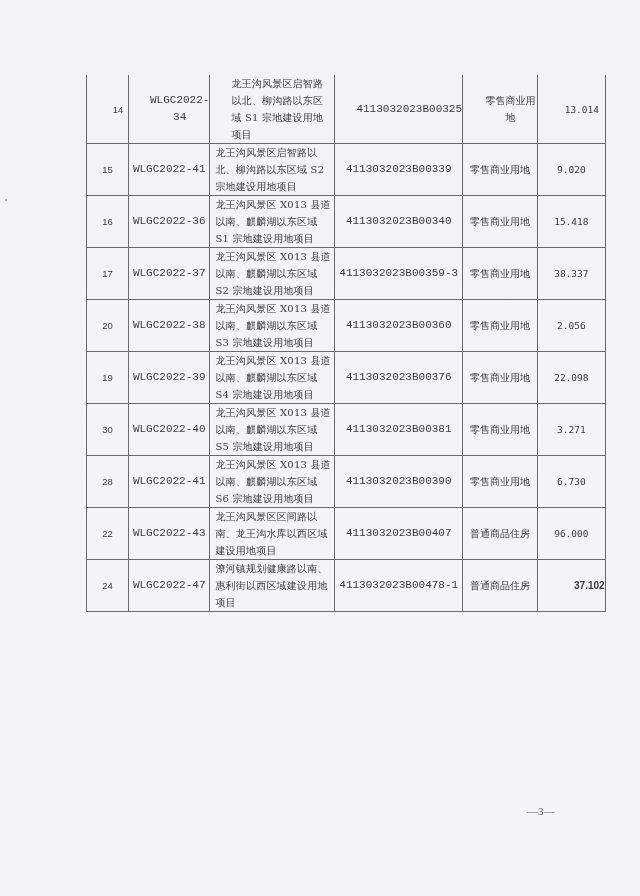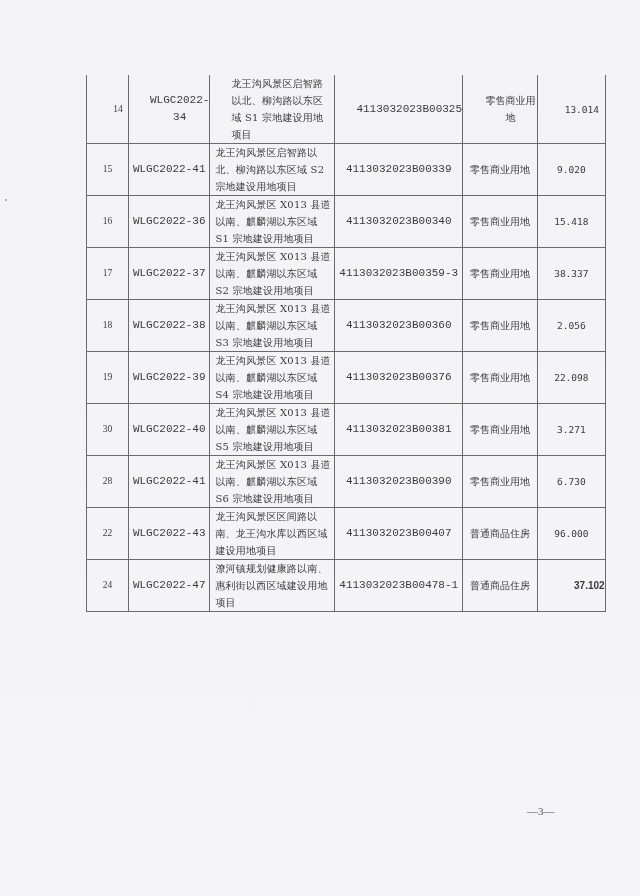--- a/index.html
+++ b/index.html
@@ -31,21 +31,21 @@
     overflow: hidden;
   }
   table.land tr.first td { border-top: none; padding-left: 21px; }
   table.land td.loc {
     text-align: left;
     padding-left: 5px;
     padding-right: 2px;
     letter-spacing: 0.2px;
   }
   td.code, td.parcel { font-family: Liberation Mono, monospace; font-size: 11px; }
-  td.num { font-family: Liberation Serif, serif; font-size: 9.5px; }
+  td.num { font-family: Liberation Sans, sans-serif; font-size: 9.5px; }
   td.area { font-family: "DejaVu Sans Mono", "Liberation Mono", monospace; font-size: 9.5px; }
   td.area.bold { font-family: "Liberation Sans", sans-serif; font-weight: bold; font-size: 10px; padding-left: 36px; }
   tr.r3 { height: 51px; }
   tr.r2 { height: 38px; }
   .page-number {
     position: absolute;
     left: 527px; top: 805px;
     font-size: 11px;
     color: #555;
     font-family: "Liberation Serif", serif;
@@ -98,21 +98,21 @@
       </tr>
       <tr class="r3">
         <td class="num">17</td>
         <td class="code">WLGC2022-37</td>
         <td class="loc">龙王沟风景区 X013 县道以南、麒麟湖以东区域 S2 宗地建设用地项目</td>
         <td class="parcel">4113032023B00359-3</td>
         <td>零售商业用地</td>
         <td class="area">38.337</td>
       </tr>
       <tr class="r3">
-        <td class="num">18</td>
+        <td class="num">20</td>
         <td class="code">WLGC2022-38</td>
         <td class="loc">龙王沟风景区 X013 县道以南、麒麟湖以东区域 S3 宗地建设用地项目</td>
         <td class="parcel">4113032023B00360</td>
         <td>零售商业用地</td>
         <td class="area">2.056</td>
       </tr>
       <tr class="r3">
         <td class="num">19</td>
         <td class="code">WLGC2022-39</td>
         <td class="loc">龙王沟风景区 X013 县道以南、麒麟湖以东区域 S4 宗地建设用地项目</td>

